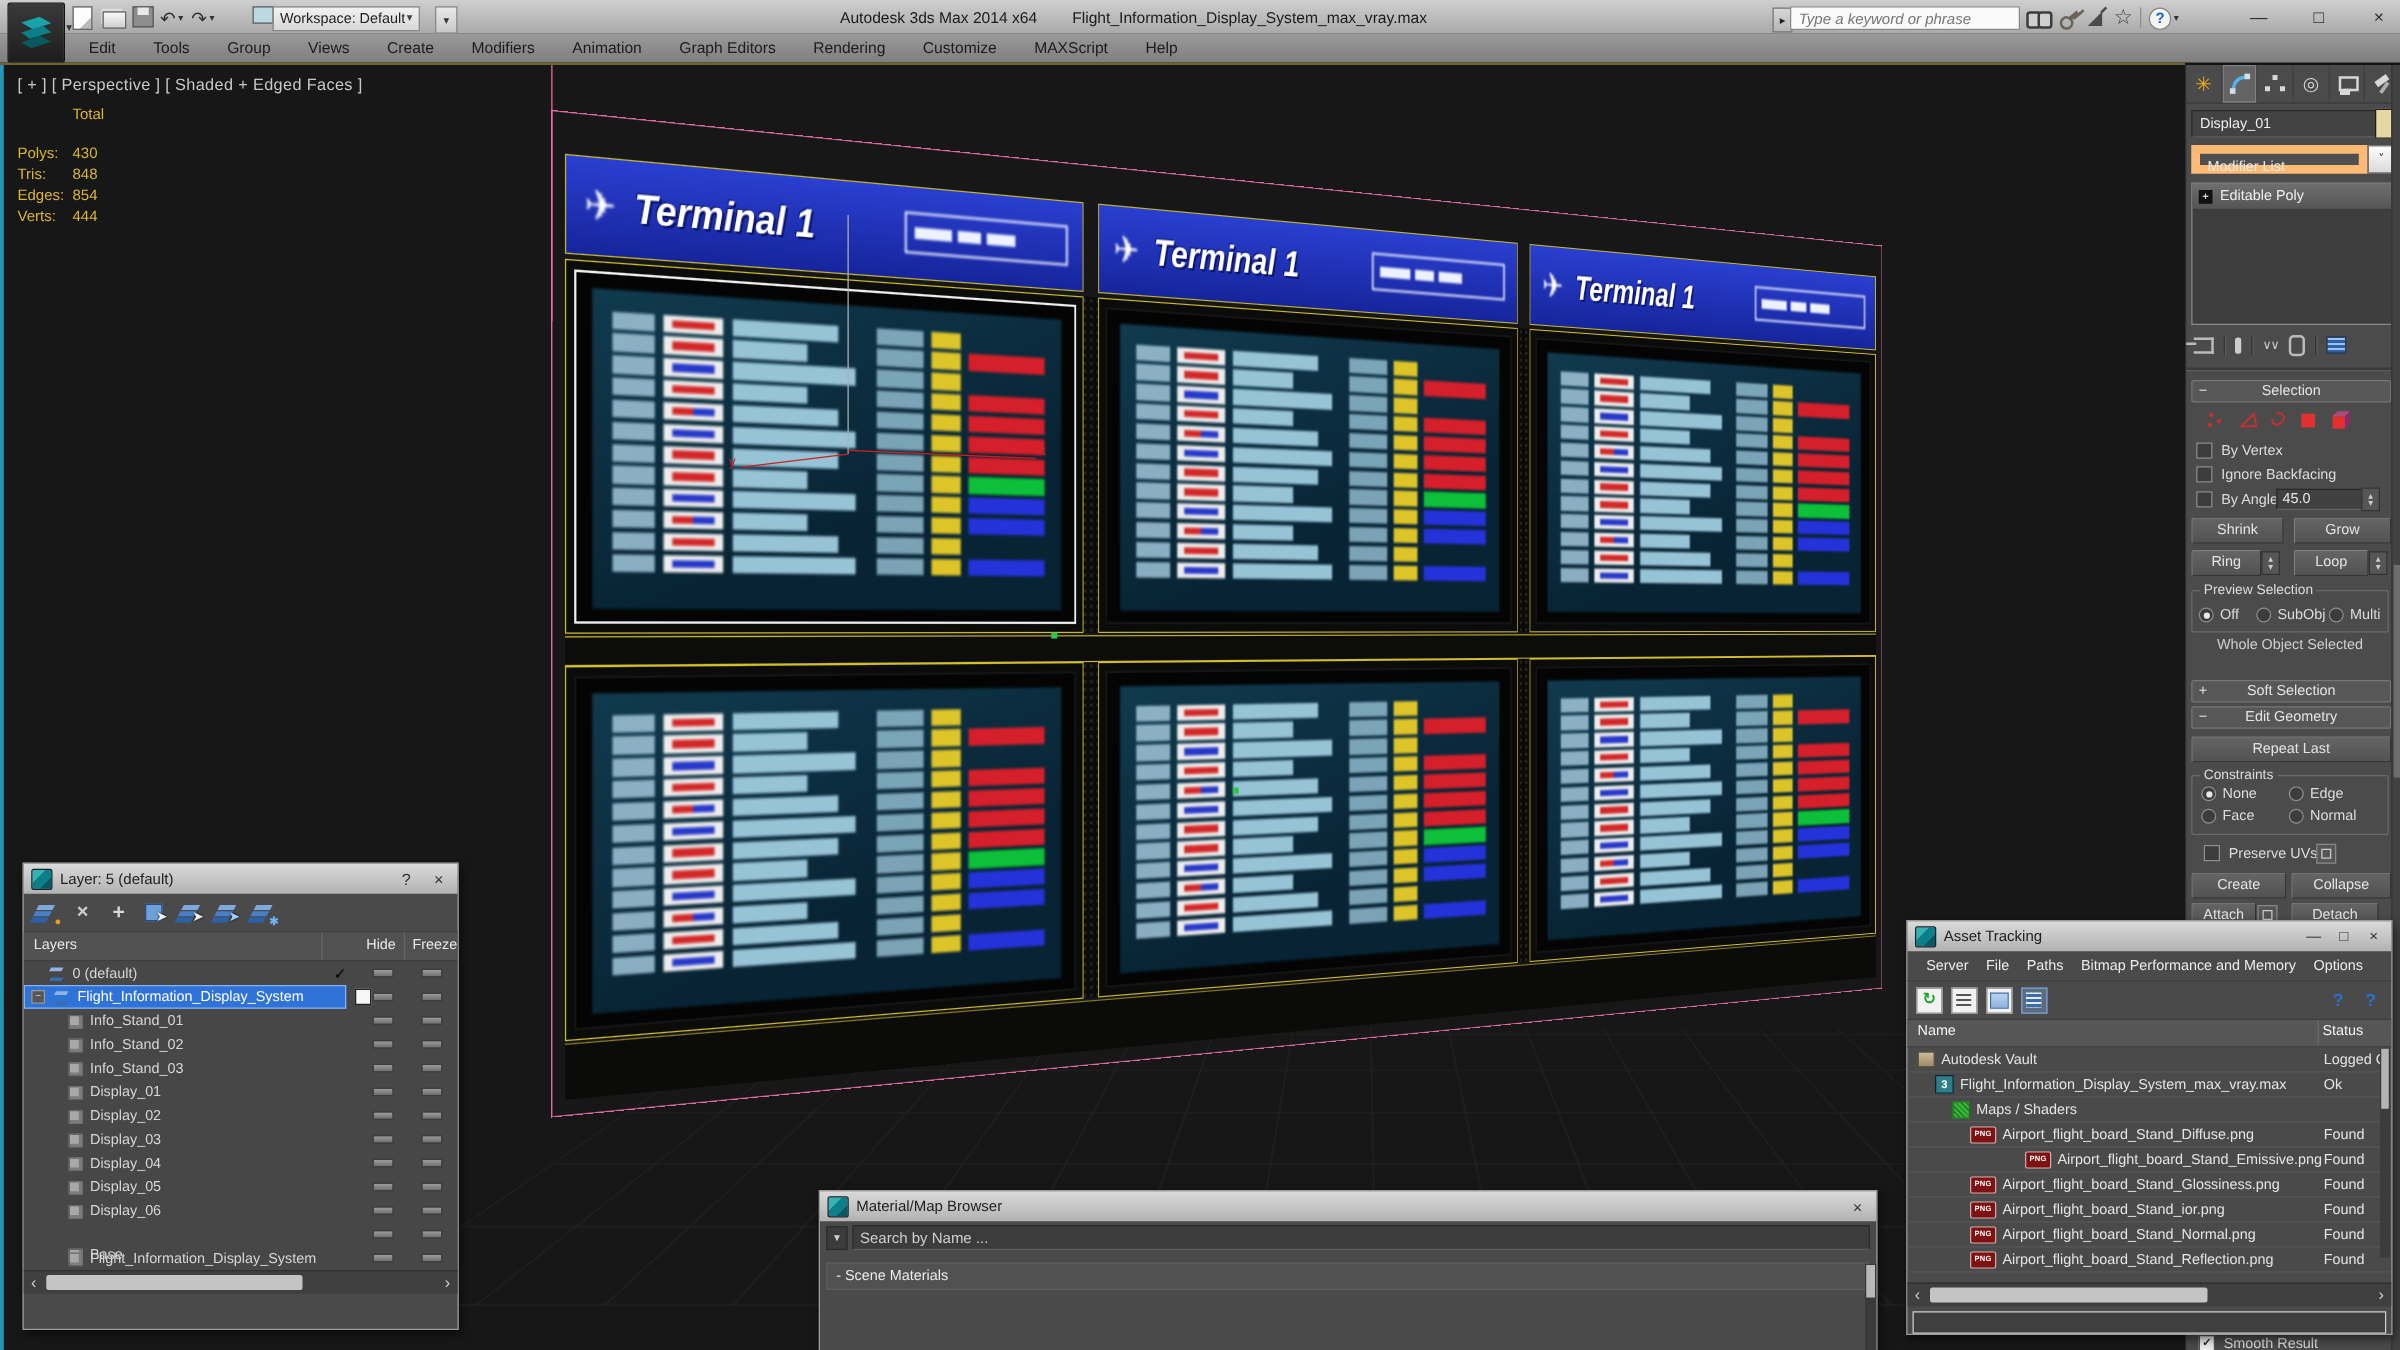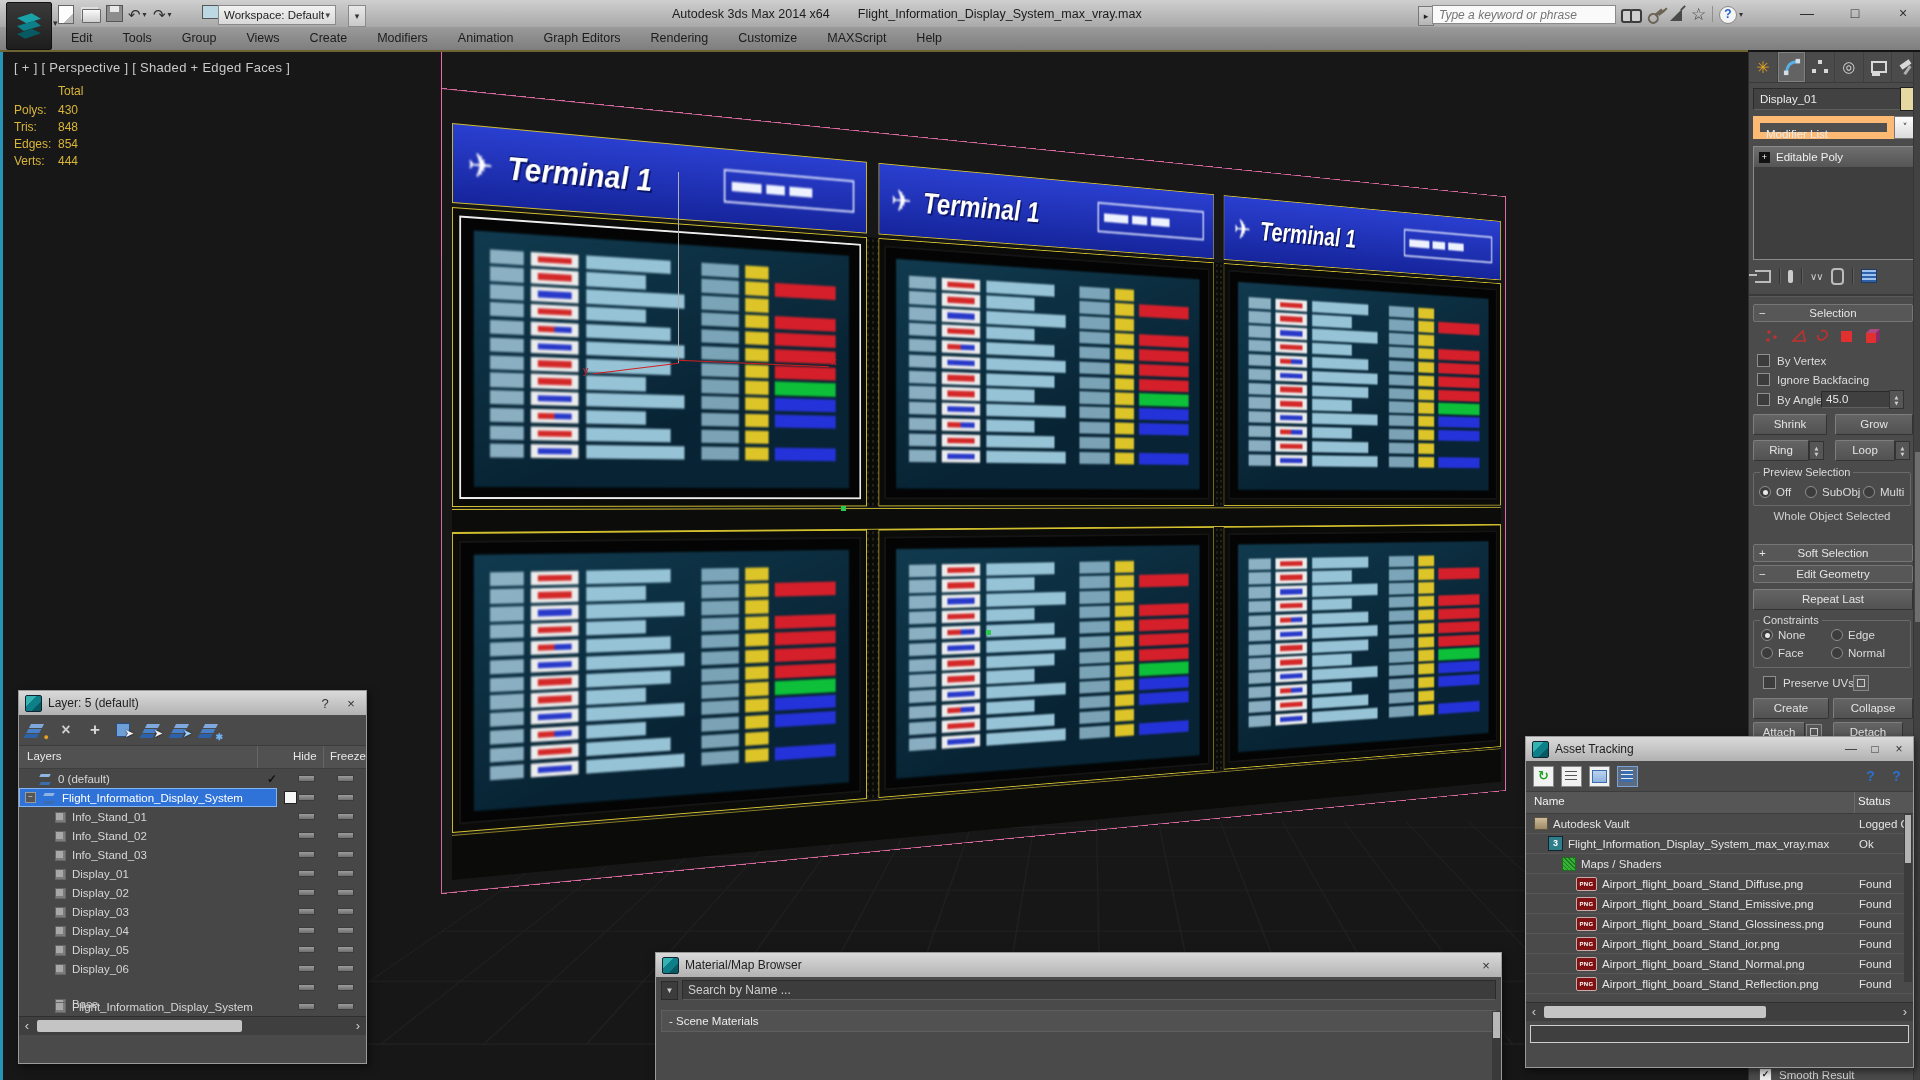--- a/index.html
+++ b/index.html
@@ -50,21 +50,21 @@
   #helpbtn .qmark{width:16px;height:16px;border-radius:50%;background:#f4f4f4;border:1.5px solid #888;
     color:#1f62c8;font-weight:bold;font-size:12px;text-align:center;line-height:15px;}
   #helpbtn .gly{font-size:8px;color:#333;}
   .sep-v{position:absolute;top:6px;width:1px;height:16px;background:#8f8f8f;}
   .winbtn{position:absolute;top:2px;width:28px;height:22px;color:#2e2e2e;font-size:14px;text-align:center;line-height:22px;}
   
   #viewport{position:absolute;left:0;top:52px;width:1748px;height:1028px;background:#171717;overflow:hidden;}
   #vp-edge{position:absolute;left:0;top:0;width:3px;height:1028px;background:#2596ba;}
   #vp-label{position:absolute;left:14px;top:8px;color:#c9c9c9;font-size:13px;letter-spacing:.3px;}
   #vp-stats{position:absolute;left:14px;top:32px;color:#d9b53a;font-size:12px;}
-  #vp-stats .stat-head{margin-left:44px;margin-bottom:4px;}
+  #vp-stats .stat-head{margin-left:44px;margin-bottom:16px;}
   .stat-row{display:flex;line-height:17px;}
   .stat-k{width:44px;text-align:left;}
   .stat-v{margin-left:0px;}
   
   #wall{position:absolute;left:452px;top:71px;width:1550px;height:756px;
     transform-origin:0 50%;transform:perspective(1800px) rotateY(24deg);}
   #wall-outline{position:absolute;left:-12px;top:-34px;right:-10px;bottom:-14px;border:1px solid #e06aa4;}
   .bannerrow{position:absolute;left:0;top:0;width:100%;height:80px;display:flex;gap:16px;}
   .banner{flex:1;background:linear-gradient(#2a3fd0,#16259c);border:1px solid #cdbb2d;display:flex;
     align-items:center;padding:0 16px;gap:16px;overflow:hidden;}
@@ -1428,20 +1428,27 @@
 </div>
 
 <div id="atwin" class="fwin">
   <div class="ftitle">
     <span class="minilogo"></span>
     <span>Asset Tracking</span>
     <span class="fx" style="margin-left:auto">—</span>
     <span class="fx">□</span>
     <span class="fx">×</span>
   </div>
+  <div id="at-menus">
+      <div class="at-menu">Server</div>
+      <div class="at-menu">File</div>
+      <div class="at-menu">Paths</div>
+      <div class="at-menu">Bitmap Performance and Memory</div>
+      <div class="at-menu">Options</div>
+    </div>
   <div id="at-toolbar">
     <span class="at-ico at-refresh gly">↻</span>
     <span class="at-ico at-list"></span>
     <span class="at-ico at-tblptr"></span>
     <span class="at-ico at-grid"></span>
     <span class="at-ico at-help" style="margin-left:auto">?</span>
     <span class="at-ico at-help">?</span>
   </div>
   <div id="at-table">
     <div id="at-header">
@@ -1472,21 +1479,21 @@
           <div class="astatus"></div>
         </div>
         <div class="arow">
           <div class="aname" style="padding-left: 50px;">
             <div class="aic aic-png">PNG</div>
             <div class="atxt">Airport_flight_board_Stand_Diffuse.png</div>
           </div>
           <div class="astatus">Found</div>
         </div>
         <div class="arow">
-          <div class="aname" style="padding-left: 50px;">
+          <div class="aname" style="padding-left: 78px; margin-left: 16px;">
             <div class="aic aic-png">PNG</div>
             <div class="atxt">Airport_flight_board_Stand_Emissive.png</div>
           </div>
           <div class="astatus">Found</div>
         </div>
         <div class="arow">
           <div class="aname" style="padding-left: 50px;">
             <div class="aic aic-png">PNG</div>
             <div class="atxt">Airport_flight_board_Stand_Glossiness.png</div>
           </div>

